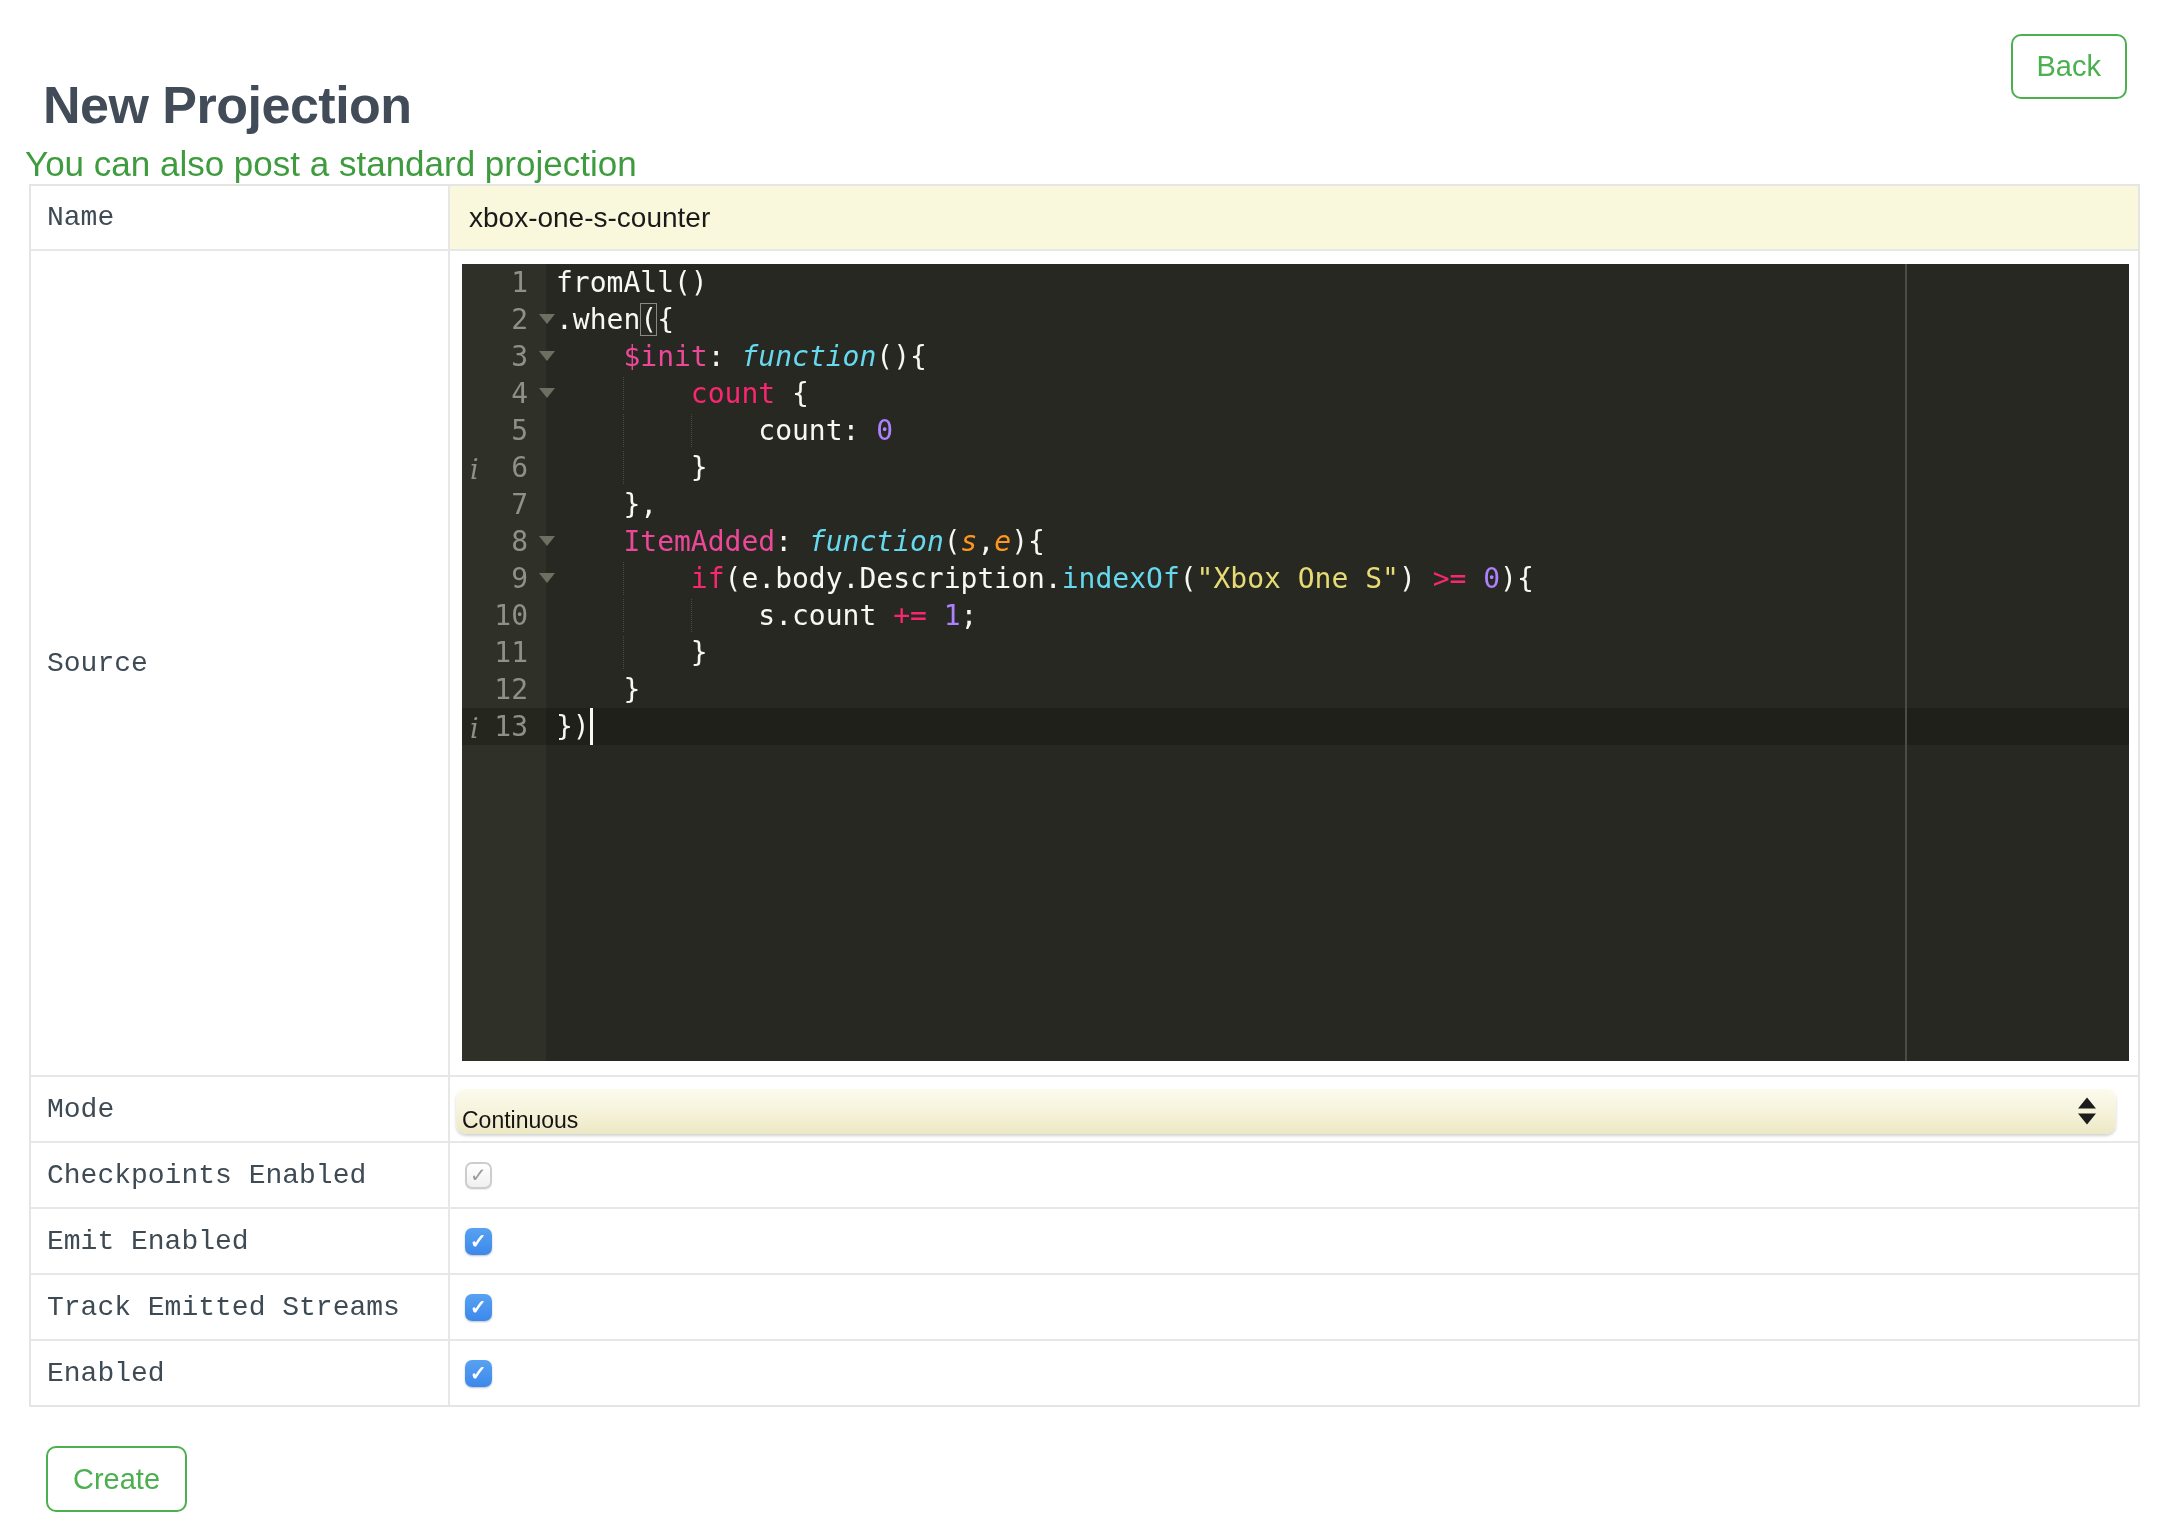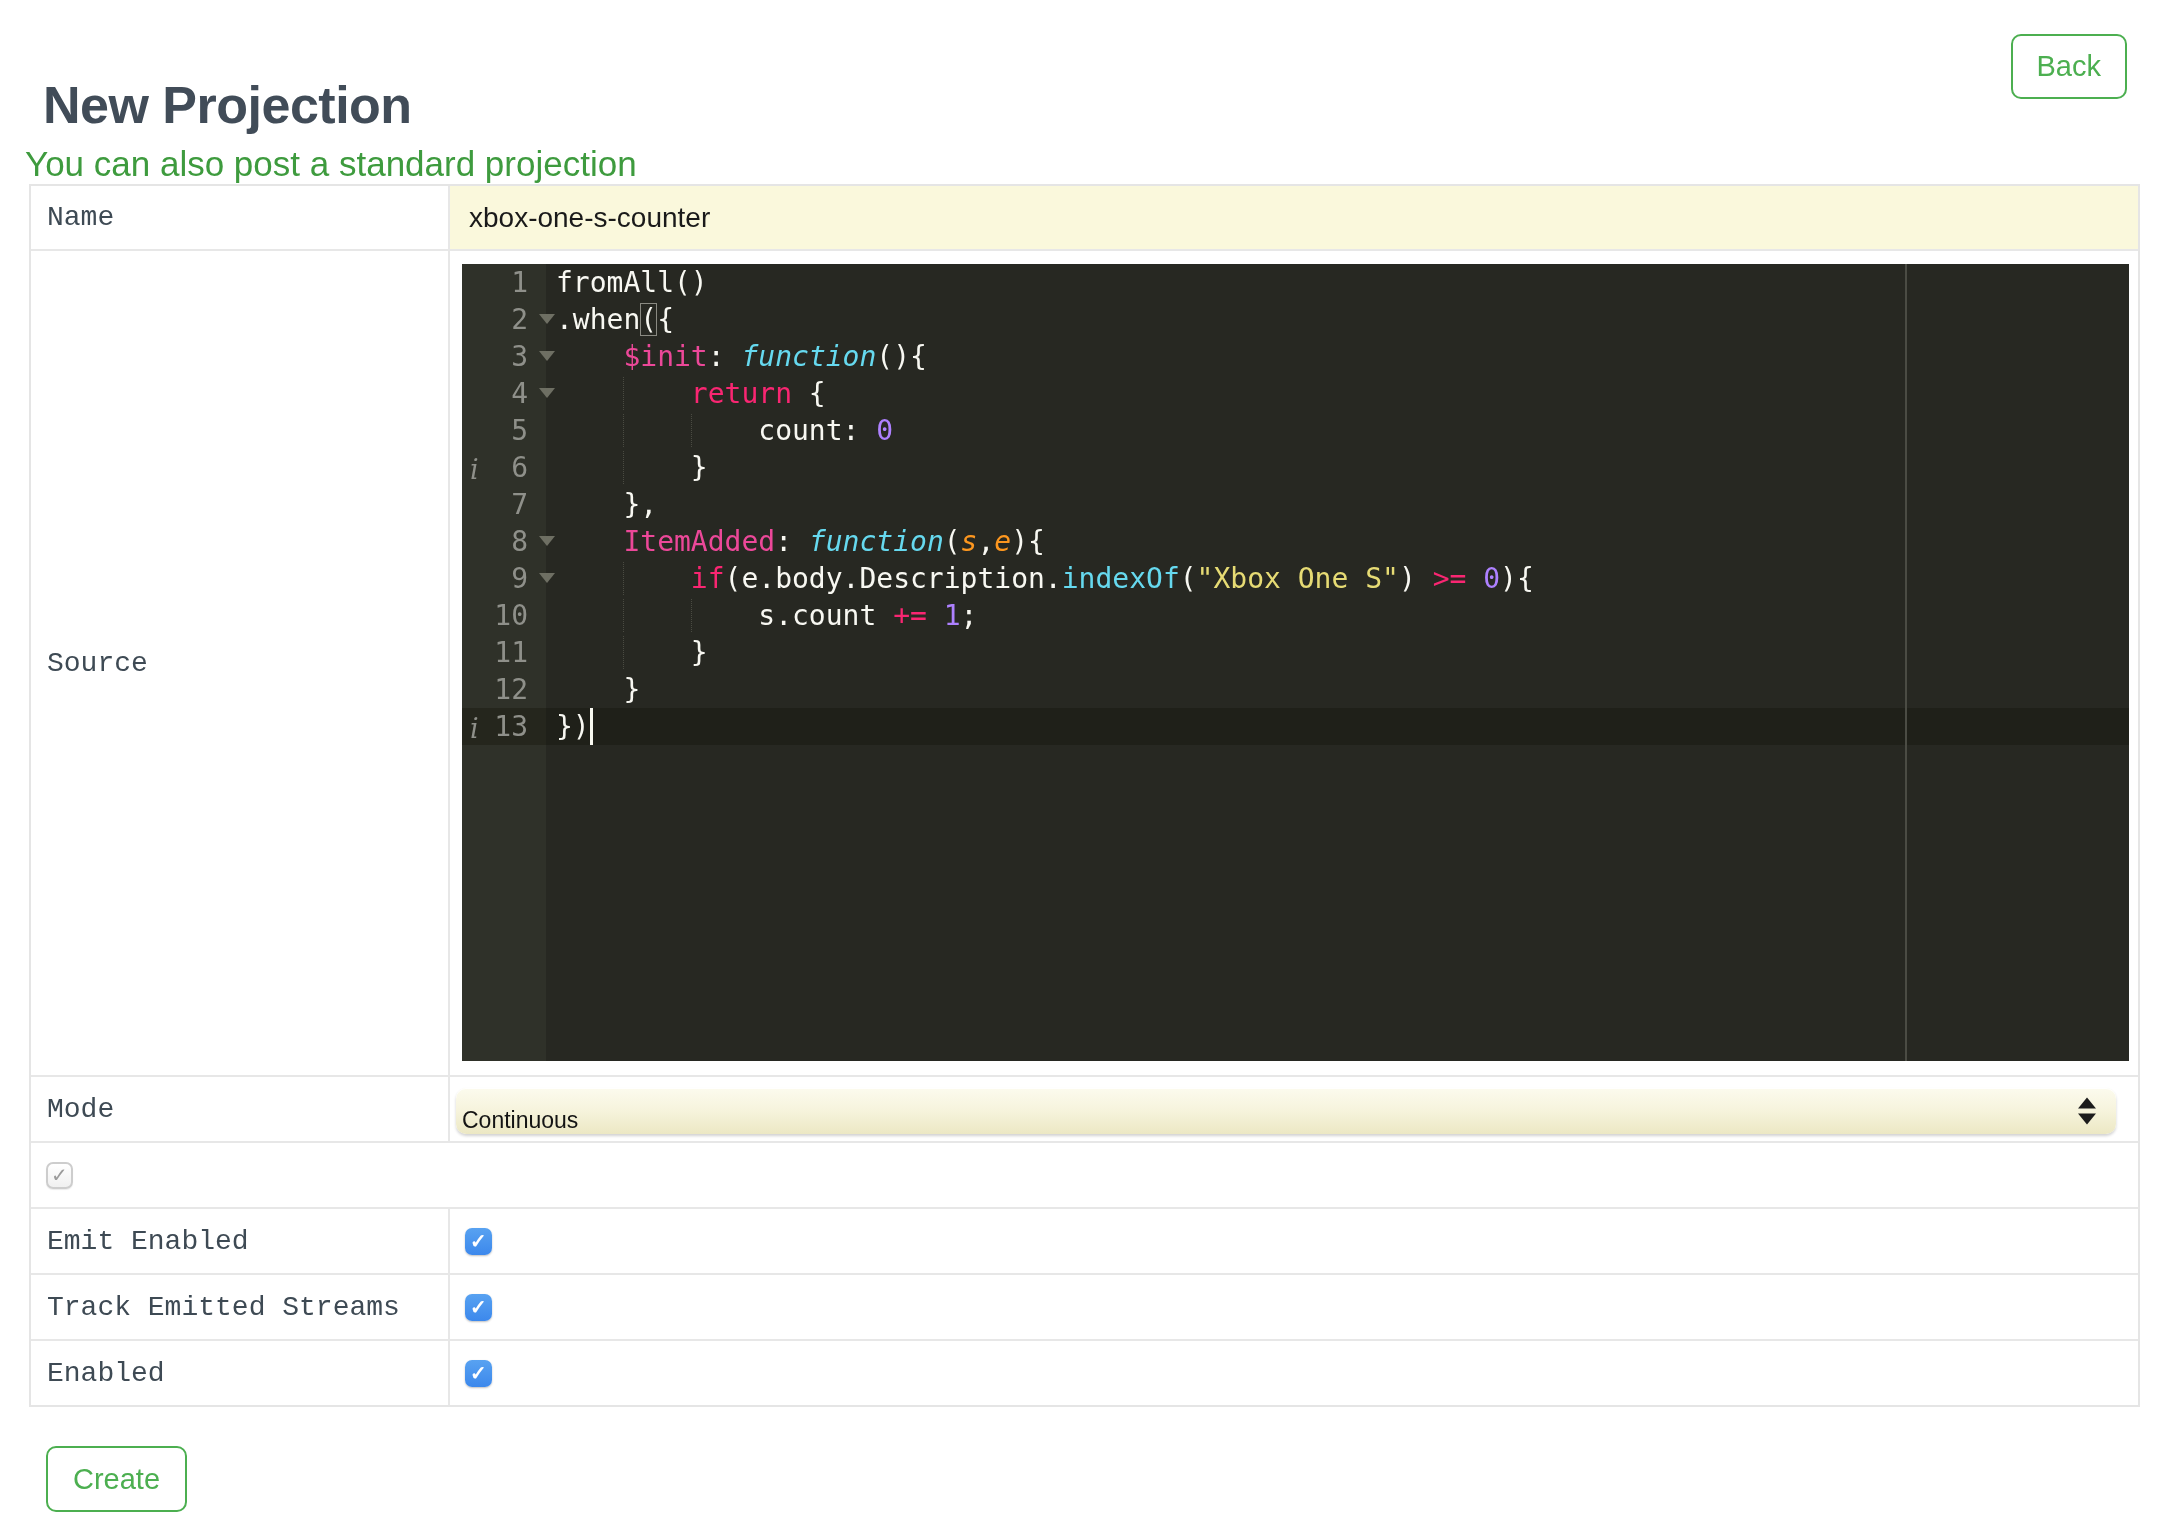--- a/index.html
+++ b/index.html
@@ -130,21 +130,21 @@
               <div class="gutter-cell"><span>12</span></div>
               <div class="gutter-cell active"><span>13</span><span class="info">i</span></div>
             </div>
           <div class="code-area">
             <div class="active-line-bg" style="top: 444px;"></div>
             <div class="print-margin" style="left: 1358.8px;"></div>
             <div class="code-lines">
                 <div class="code-line"><span class="tok-plain">fromAll()</span></div>
                 <div class="code-line"><span class="tok-plain">.when</span><span class="tok-bracket">(</span><span class="tok-plain">{</span></div>
                 <div class="code-line"><span class="tok-plain">    </span><span class="tok-lime">$init</span><span class="tok-plain">: </span><span class="tok-cyan-italic">function</span><span class="tok-plain">(){</span></div>
-                <div class="code-line"><span class="tok-plain">        </span><span class="tok-pink">return</span><span class="tok-plain"> {</span><span class="guide" style="left: 77.44px;"></span></div>
+                <div class="code-line"><span class="tok-plain">        </span><span class="tok-pink">count</span><span class="tok-plain"> {</span><span class="guide" style="left: 77.44px;"></span></div>
                 <div class="code-line"><span class="tok-plain">            count: </span><span class="tok-purple">0</span><span class="guide" style="left: 77.44px;"></span><span class="guide" style="left: 144.88px;"></span></div>
                 <div class="code-line"><span class="tok-plain">        }</span><span class="guide" style="left: 77.44px;"></span></div>
                 <div class="code-line"><span class="tok-plain">    },</span></div>
                 <div class="code-line"><span class="tok-plain">    </span><span class="tok-lime">ItemAdded</span><span class="tok-plain">: </span><span class="tok-cyan-italic">function</span><span class="tok-plain">(</span><span class="tok-orange-italic">s</span><span class="tok-plain">,</span><span class="tok-orange-italic">e</span><span class="tok-plain">){</span></div>
                 <div class="code-line"><span class="tok-plain">        </span><span class="tok-pink">if</span><span class="tok-plain">(e.body.Description.</span><span class="tok-cyan">indexOf</span><span class="tok-plain">(</span><span class="tok-string">"Xbox One S"</span><span class="tok-plain">) </span><span class="tok-pink">&gt;=</span><span class="tok-plain"> </span><span class="tok-purple">0</span><span class="tok-plain">){</span><span class="guide" style="left: 77.44px;"></span></div>
                 <div class="code-line"><span class="tok-plain">            s.count </span><span class="tok-pink">+=</span><span class="tok-plain"> </span><span class="tok-purple">1</span><span class="tok-plain">;</span><span class="guide" style="left: 77.44px;"></span><span class="guide" style="left: 144.88px;"></span></div>
                 <div class="code-line"><span class="tok-plain">        }</span><span class="guide" style="left: 77.44px;"></span></div>
                 <div class="code-line"><span class="tok-plain">    }</span></div>
                 <div class="code-line"><span class="tok-plain">})</span></div>
               </div>
@@ -161,20 +161,21 @@
           <span>Continuous</span>
           <span class="select-arrows">
             <span class="up"></span>
               <span class="down"></span>
           </span>
         </div>
       </div>
     </div>
 
     <div class="trow row-check">
+      <div class="cell label">Checkpoints Enabled</div>
       <div class="cell value">
           <span class="checkbox cb-disabled">✓</span>
         </div>
     </div>
 
     <div class="trow row-check">
       <div class="cell label">Emit Enabled</div>
       <div class="cell value">
           <span class="checkbox cb-on">✓</span>
         </div>

